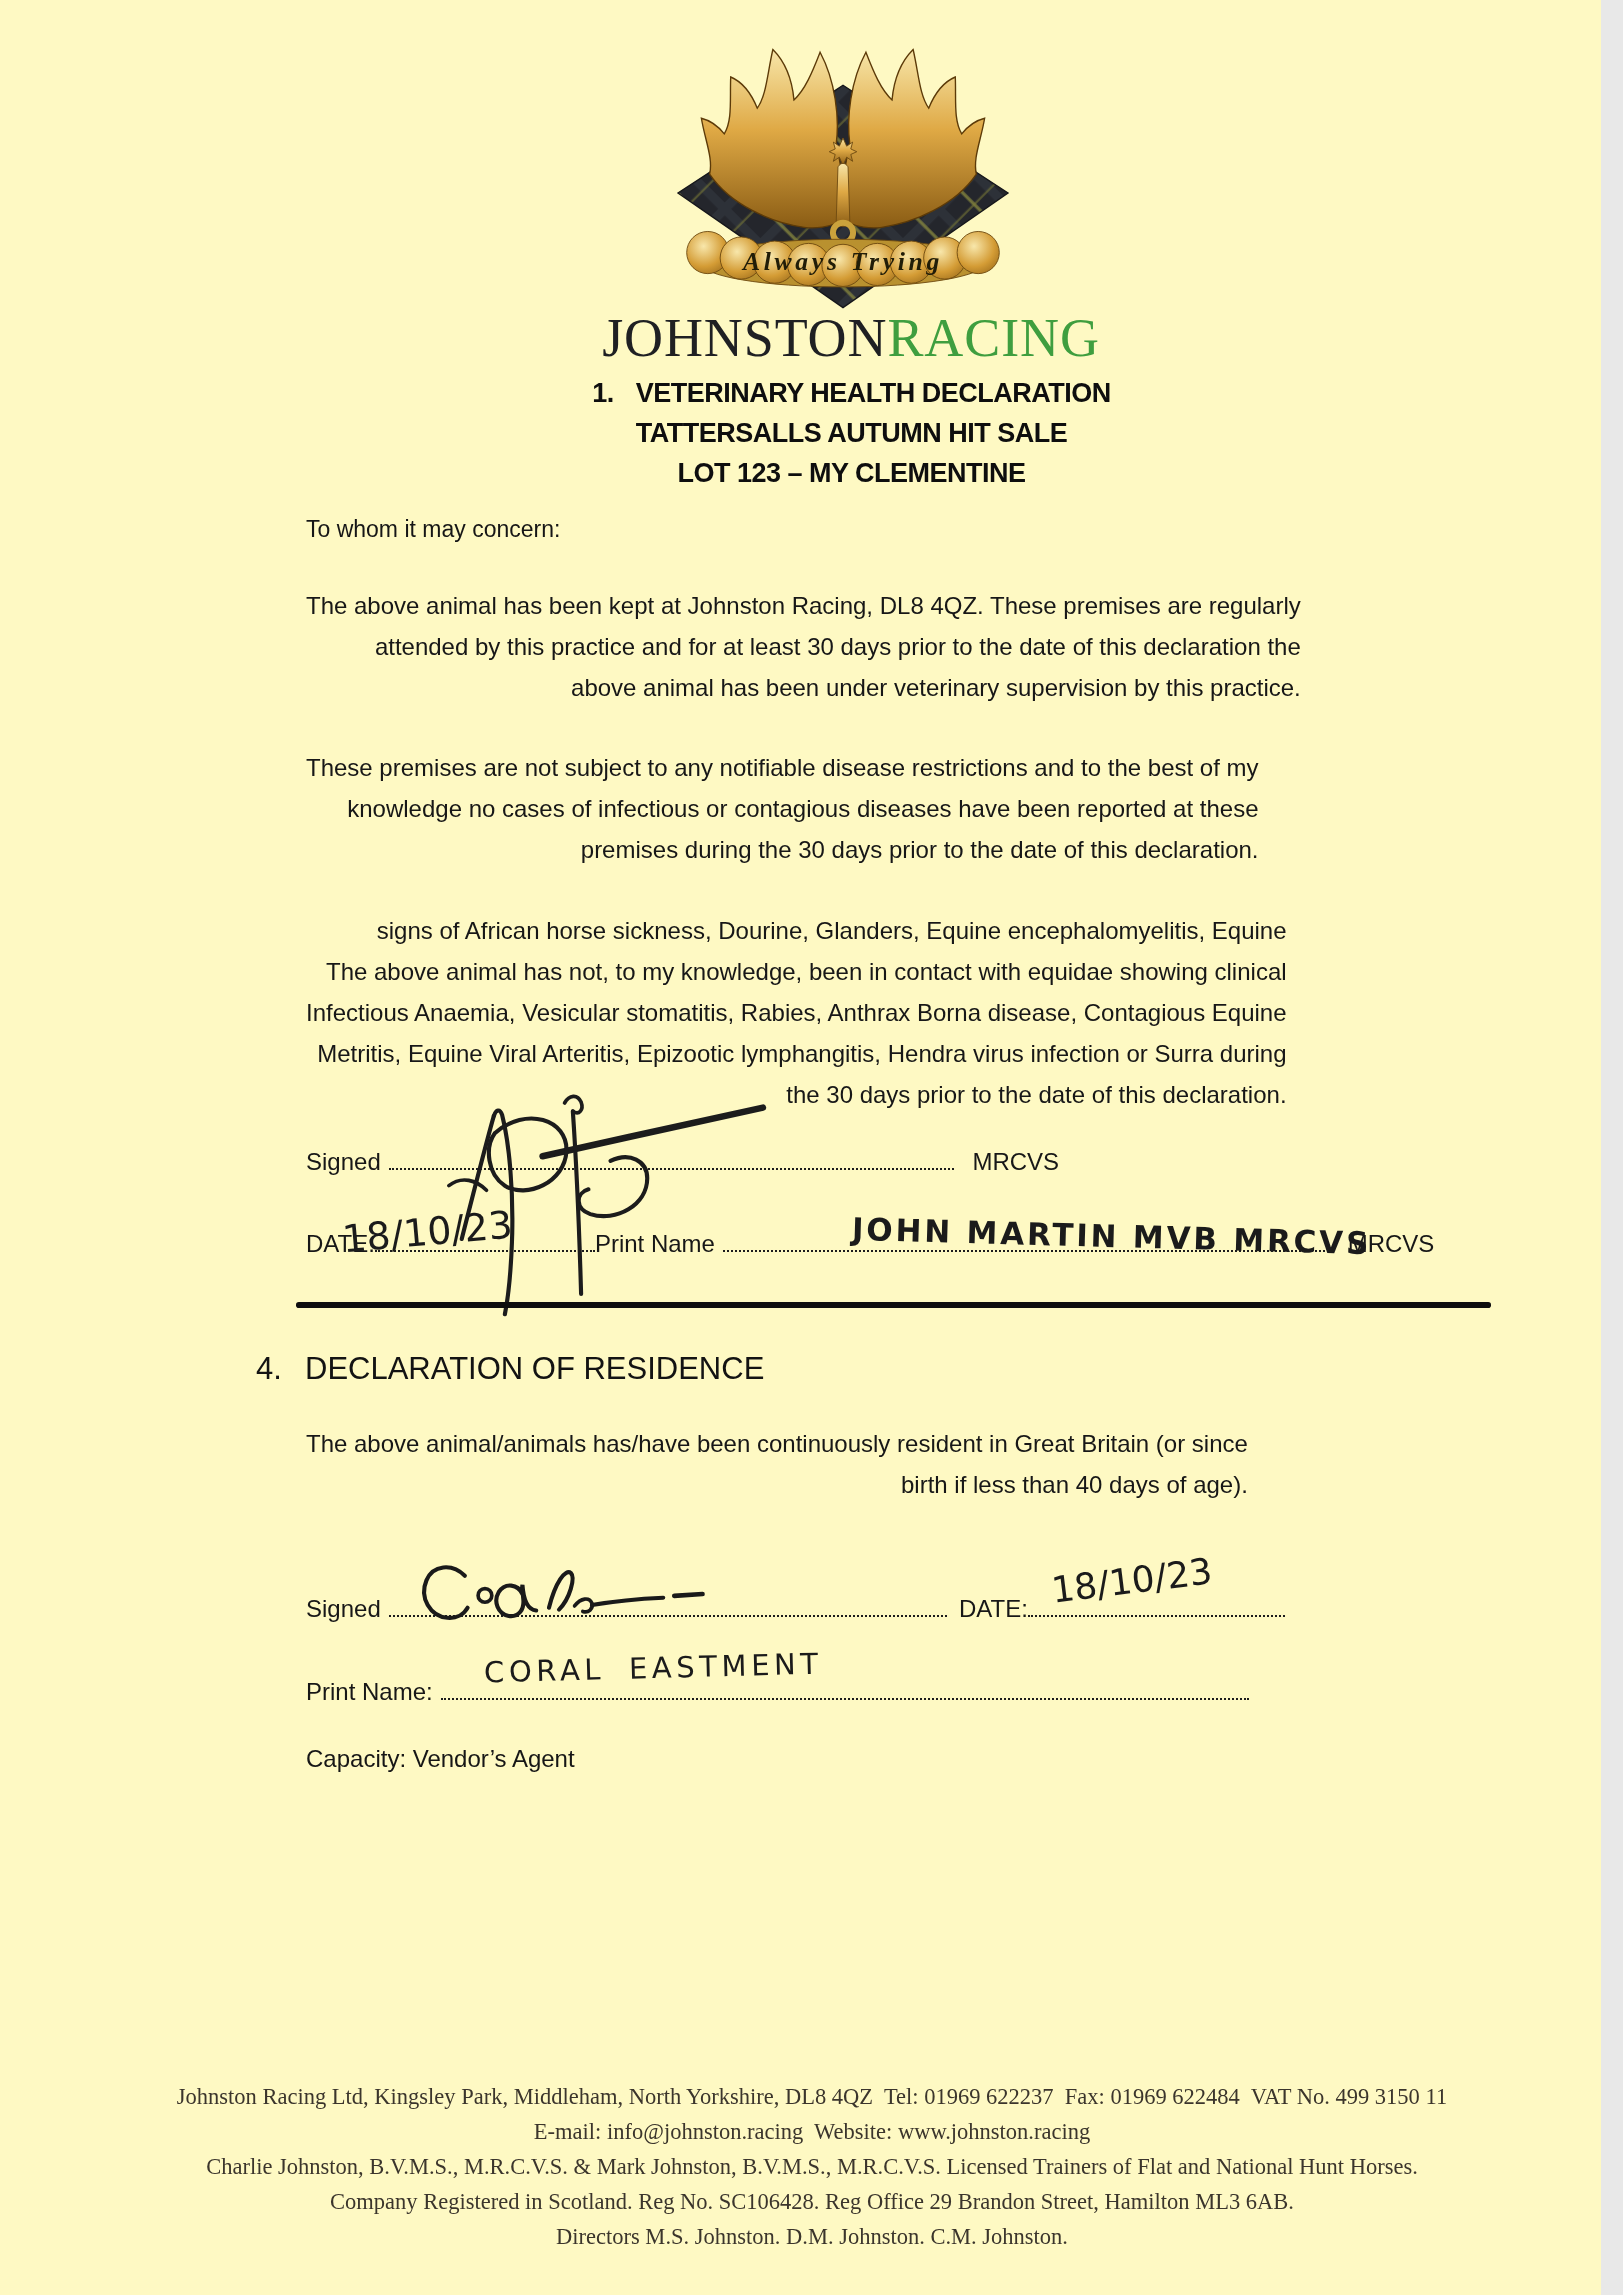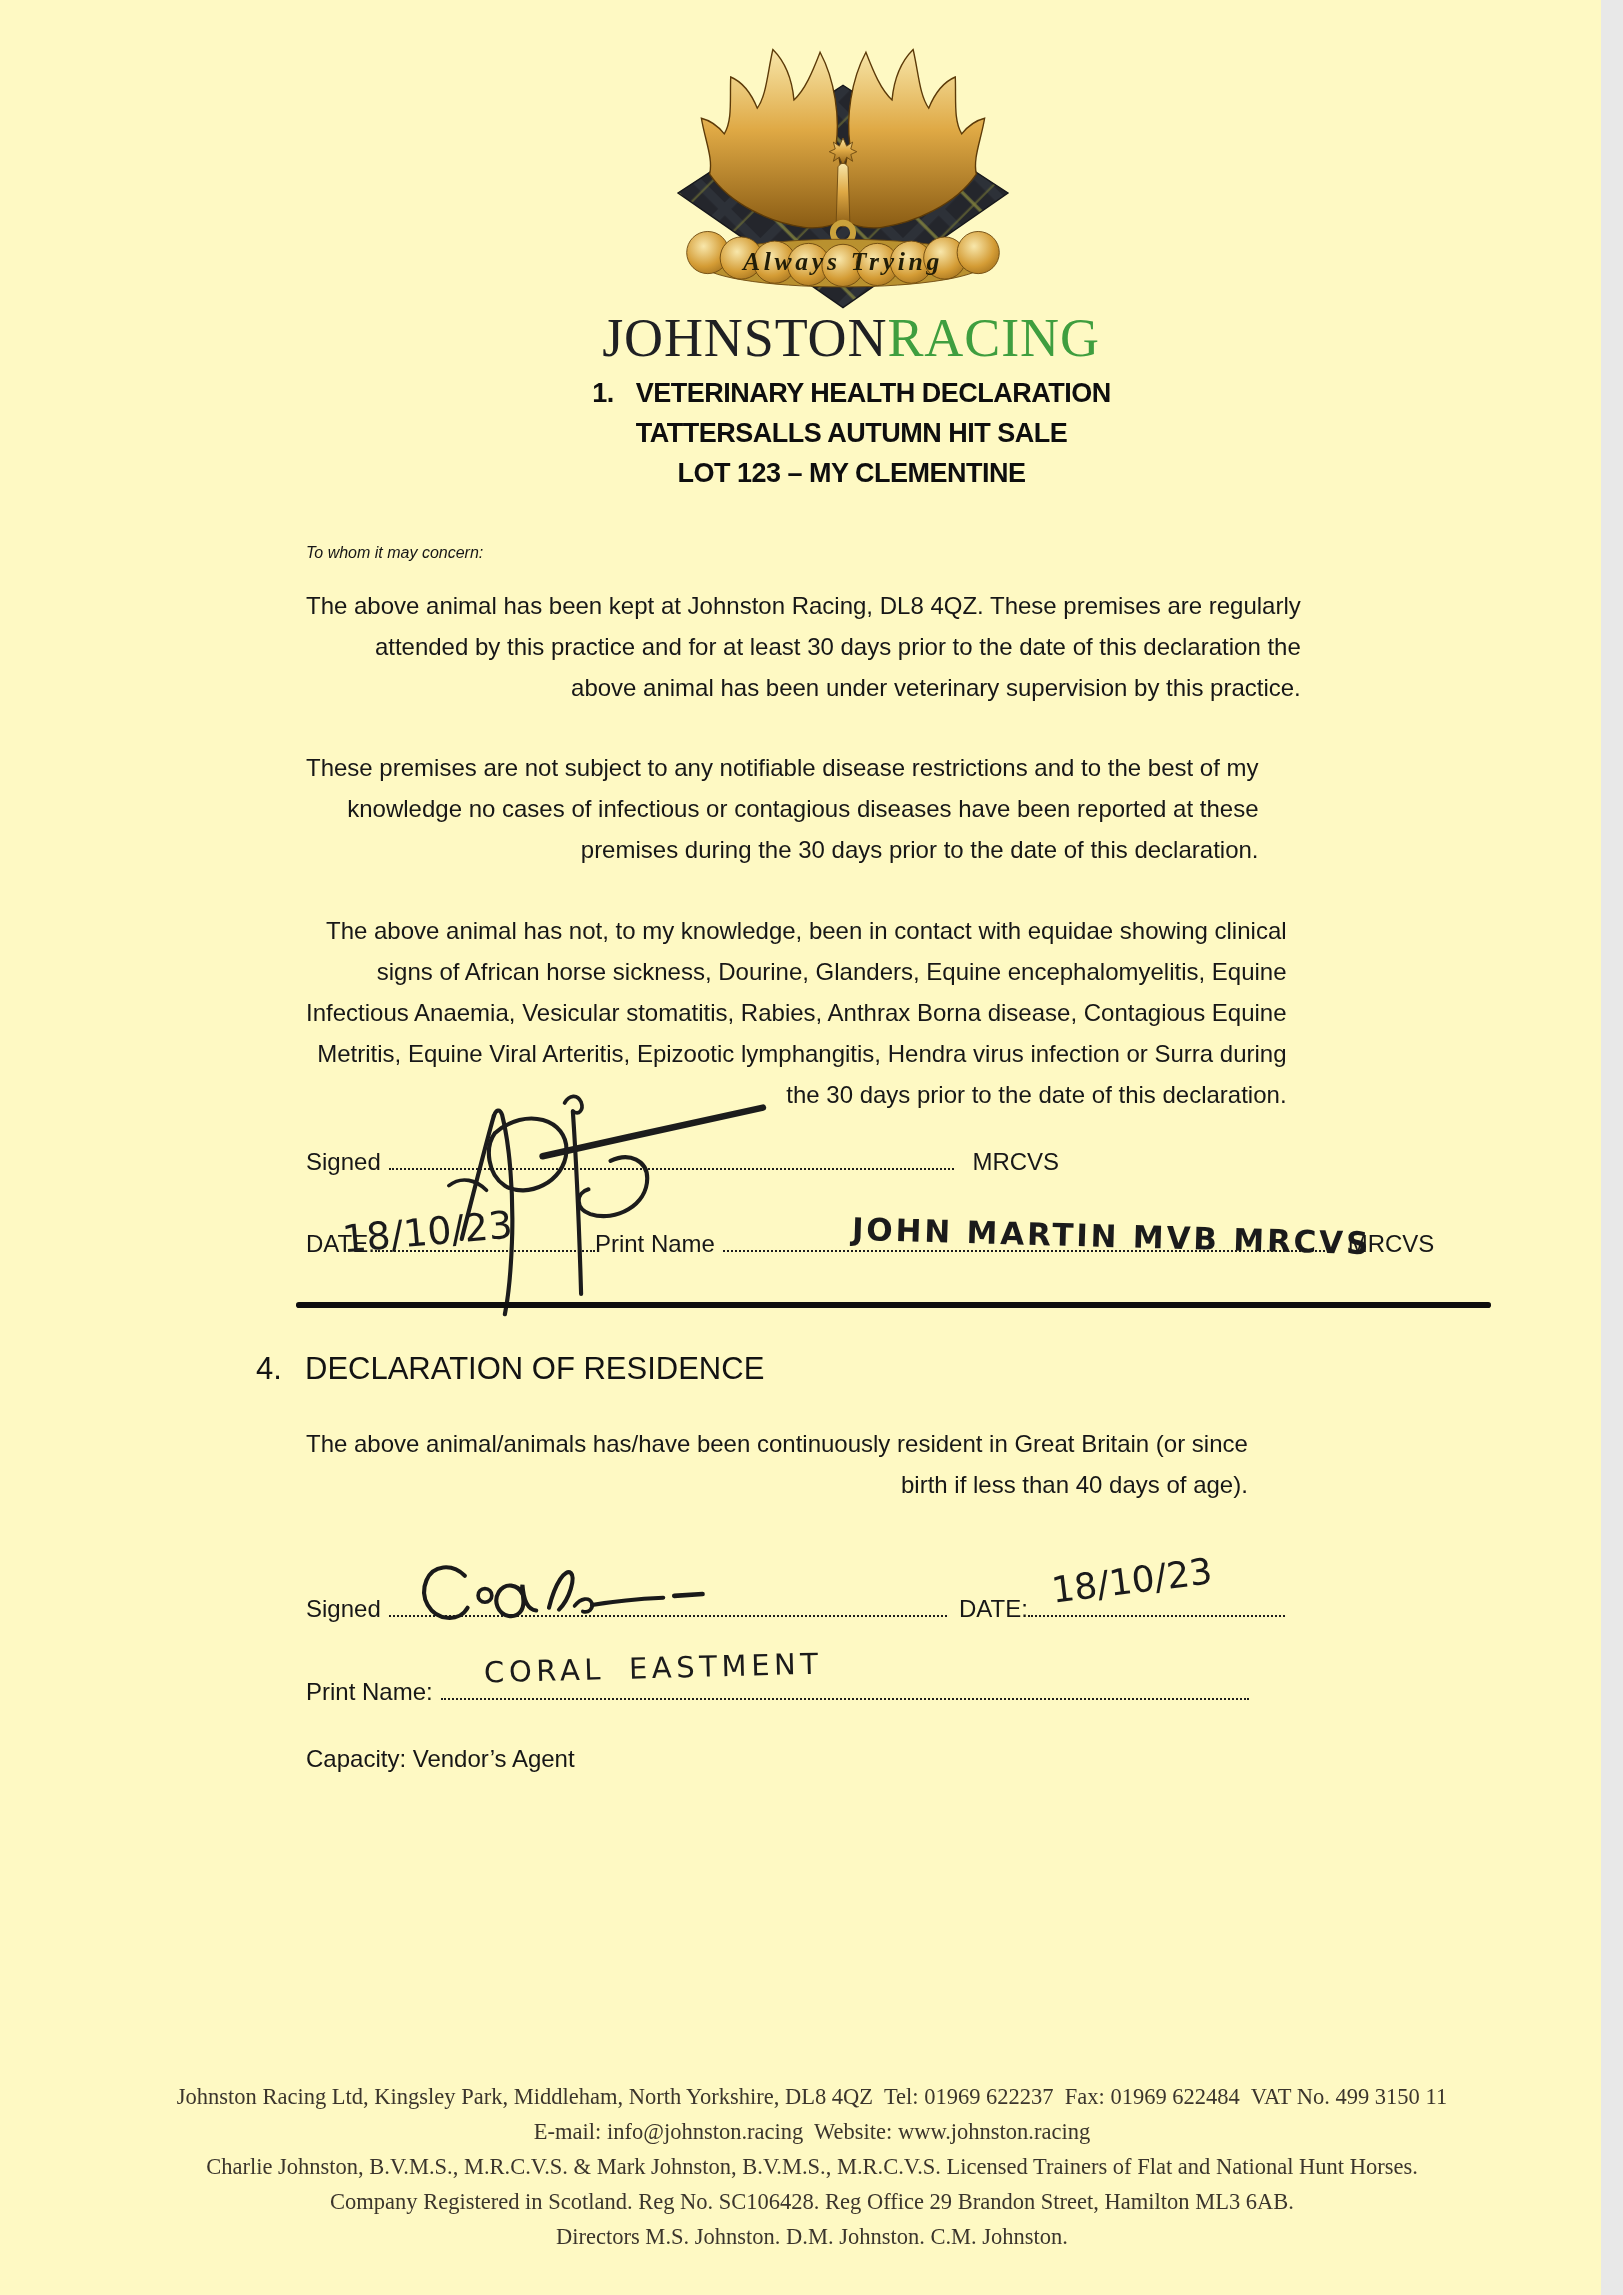--- a/index.html
+++ b/index.html
@@ -17,21 +17,21 @@
   .wordmark .brand-b{color:#3f9e3f;}
   
   .title-block{
     position:absolute;left:484px;top:373px;width:735px;text-align:center;
     font-weight:bold;font-size:27px;line-height:40px;color:#0e0e0e;letter-spacing:-0.5px;white-space:nowrap;
   }
   .title-block .num{display:inline-block;margin-right:22px;}
   
   .tline{white-space:nowrap;}
   .bodyblock{position:absolute;left:306px;font-size:24px;line-height:41px;color:#171717;text-align:right;}
-  .salutation{position:absolute;left:306px;top:532px;font-size:16px;line-height:41px;white-space:nowrap;font-style:italic;}
+  .salutation{position:absolute;left:306px;top:509px;font-size:23px;line-height:41px;white-space:nowrap;}
   
   .frow{position:absolute;left:306px;font-size:24px;line-height:33px;white-space:nowrap;color:#171717;}
   .dots{display:inline-block;height:0.9px;border-bottom:2.3px dotted #1c1c1c;}
   .lbl{margin-right:8.3px;}
   .suffix{margin-left:18.4px;}
   .rule{position:absolute;left:296px;top:1302px;width:1195px;height:5.5px;background:#0e0e0e;border-radius:2.8px;}
   .heading4{position:absolute;left:256px;top:1351px;font-size:31px;color:#131313;white-space:nowrap;}
   .heading4 .num{display:inline-block;width:49px;}
   .capacity{position:absolute;left:306px;top:1745px;font-size:24px;white-space:nowrap;}
   
@@ -148,22 +148,22 @@
     <div class="tline">above animal has been under veterinary supervision by this practice.</div>
   </div>
 
   <div class="bodyblock" style="top:747px">
     <div class="tline">These premises are not subject to any notifiable disease restrictions and to the best of my</div>
     <div class="tline">knowledge no cases of infectious or contagious diseases have been reported at these</div>
     <div class="tline">premises during the 30 days prior to the date of this declaration.</div>
   </div>
 
   <div class="bodyblock" style="top:910px">
+    <div class="tline">signs of African horse sickness, Dourine, Glanders, Equine encephalomyelitis, Equine</div>
     <div class="tline">The above animal has not, to my knowledge, been in contact with equidae showing clinical</div>
-    <div class="tline">signs of African horse sickness, Dourine, Glanders, Equine encephalomyelitis, Equine</div>
     <div class="tline">Infectious Anaemia, Vesicular stomatitis, Rabies, Anthrax Borna disease, Contagious Equine</div>
     <div class="tline">Metritis, Equine Viral Arteritis, Epizootic lymphangitis, Hendra virus infection or Surra during</div>
     <div class="tline">the 30 days prior to the date of this declaration.</div>
   </div>
 
   <div class="frow" style="top:1145px">
     <span class="lbl">Signed</span><span class="dots" style="width:565px"></span><span class="suffix">MRCVS</span>
   </div>
 
   <div class="frow" style="top:1227px">

